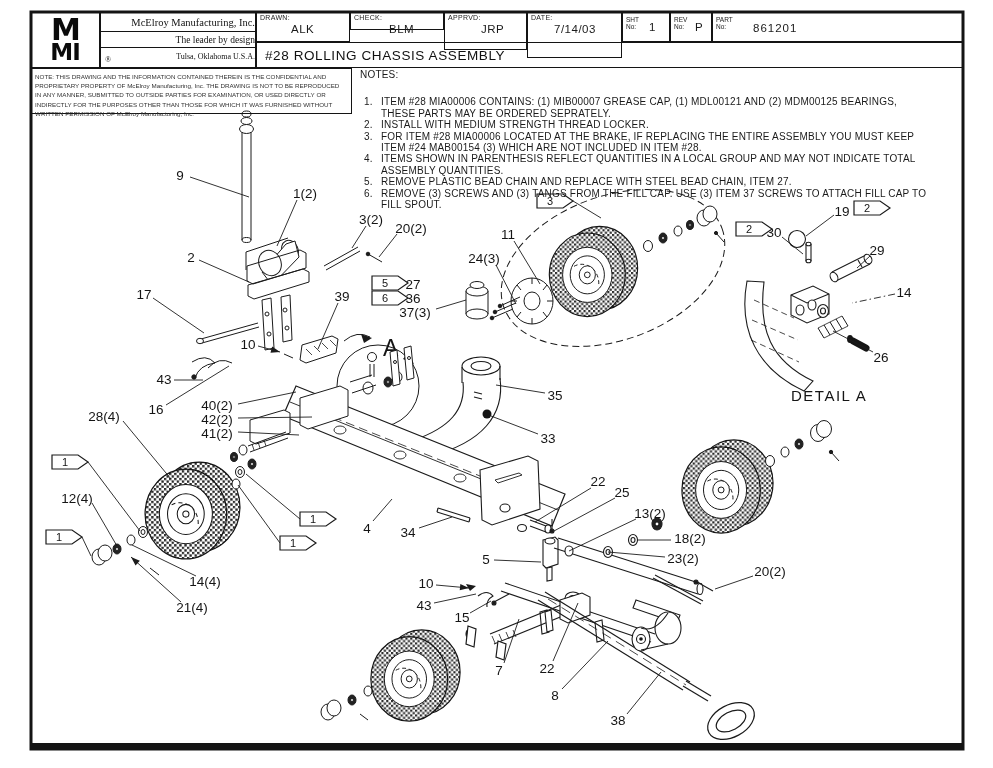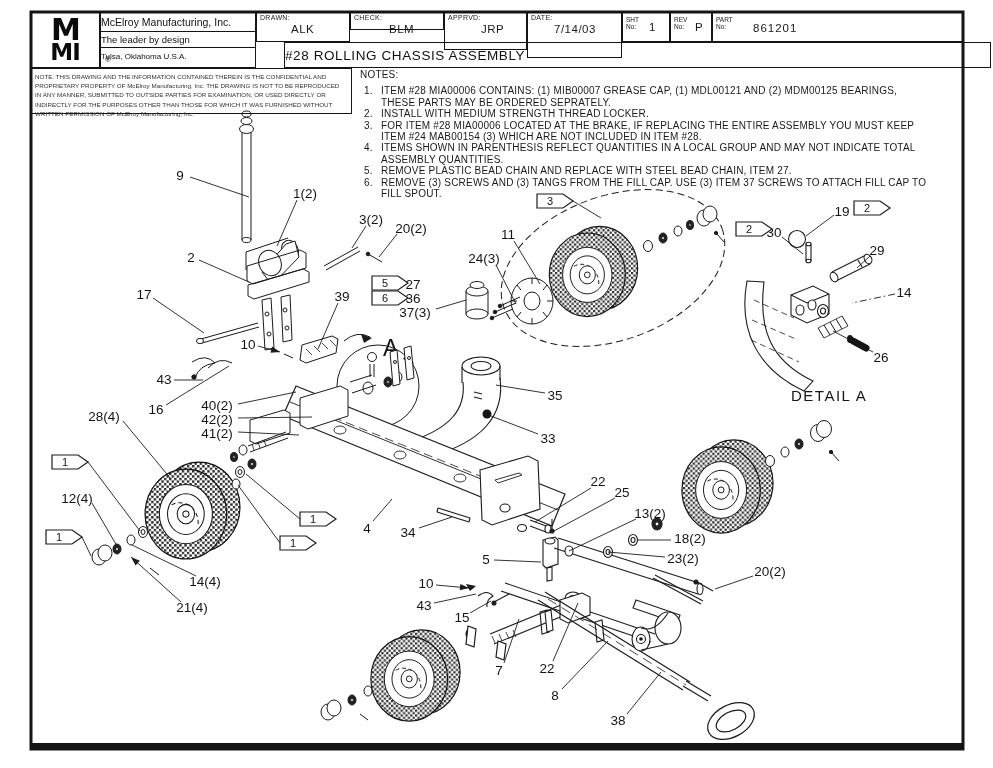--- a/index.html
+++ b/index.html
@@ -10,30 +10,30 @@
   #art{position:absolute;left:0;top:0;}
   .abs{position:absolute;box-sizing:border-box;}
   .cell{position:absolute;border:1.6px solid #141414;box-sizing:border-box;}
   .cl{position:absolute;top:1px;left:3px;font-size:7px;letter-spacing:.3px;color:#222;}
   .cl2{position:absolute;left:3px;font-size:6.5px;line-height:7px;top:3px;color:#222;}
   .cv{position:absolute;font-size:11.5px;color:#1a1a1a;letter-spacing:.5px;}
   #logo-cell{display:flex;flex-direction:column;align-items:center;justify-content:center;
     font-family:"DejaVu Sans",sans-serif;font-weight:bold;color:#0a0a0a;}
   #logo-cell .l1{font-size:30px;line-height:24px;letter-spacing:-2px;}
   #logo-cell .l2{font-size:23px;line-height:20px;letter-spacing:-1px;}
-  #company-cell div{box-sizing:border-box;text-align:left;overflow:hidden;white-space:nowrap;}
+  #company-cell div{box-sizing:border-box;text-align:right;overflow:hidden;white-space:nowrap;font-family:Liberation Serif, serif;}
   .co-name{font-size:10.5px;line-height:19px;height:19px;border-bottom:1.4px solid #141414;}
   .co-tag{font-size:9.5px;line-height:16px;height:16px;border-bottom:1.4px solid #141414;}
   .co-loc{font-size:8px;line-height:18px;height:18px;position:relative;}
   .co-loc .mark{position:absolute;left:4px;top:3px;font-size:8px;}
-  #title-row{display:flex;align-items:center;font-size:13.5px;letter-spacing:.6px;margin-left:28px;}
+  #title-row{display:flex;align-items:center;padding-left:8px;font-size:13.5px;letter-spacing:.6px;}
   #disclaimer{border:1.6px solid #141414;font-size:6.25px;line-height:9.2px;padding:3px 4px;
     color:#333;text-align:left;}
   #notes{font-size:10px;line-height:11.4px;letter-spacing:.2px;color:#1a1a1a;}
-  #notes .heading{display:block;margin-bottom:5px;}
+  #notes .heading{display:block;margin-bottom:16px;}
   .note-item{display:flex;}
   .note-num{width:17px;flex:0 0 17px;text-align:left;padding-left:4px;}
   .note-text{flex:1;}
   text.co{font-size:13.5px;fill:#151515;font-family:"Liberation Sans",sans-serif;}
   text.flagnum{font-size:11px;fill:#151515;font-family:"Liberation Sans",sans-serif;}
   .leader{stroke:#1c1c1c;stroke-width:0.9;fill:none;}
   #detail-a-label{font-size:15px;letter-spacing:1.5px;fill:#151515;}
   #detail-arrow-a{font-size:23px;fill:#151515;}
 </style>
 </head>

